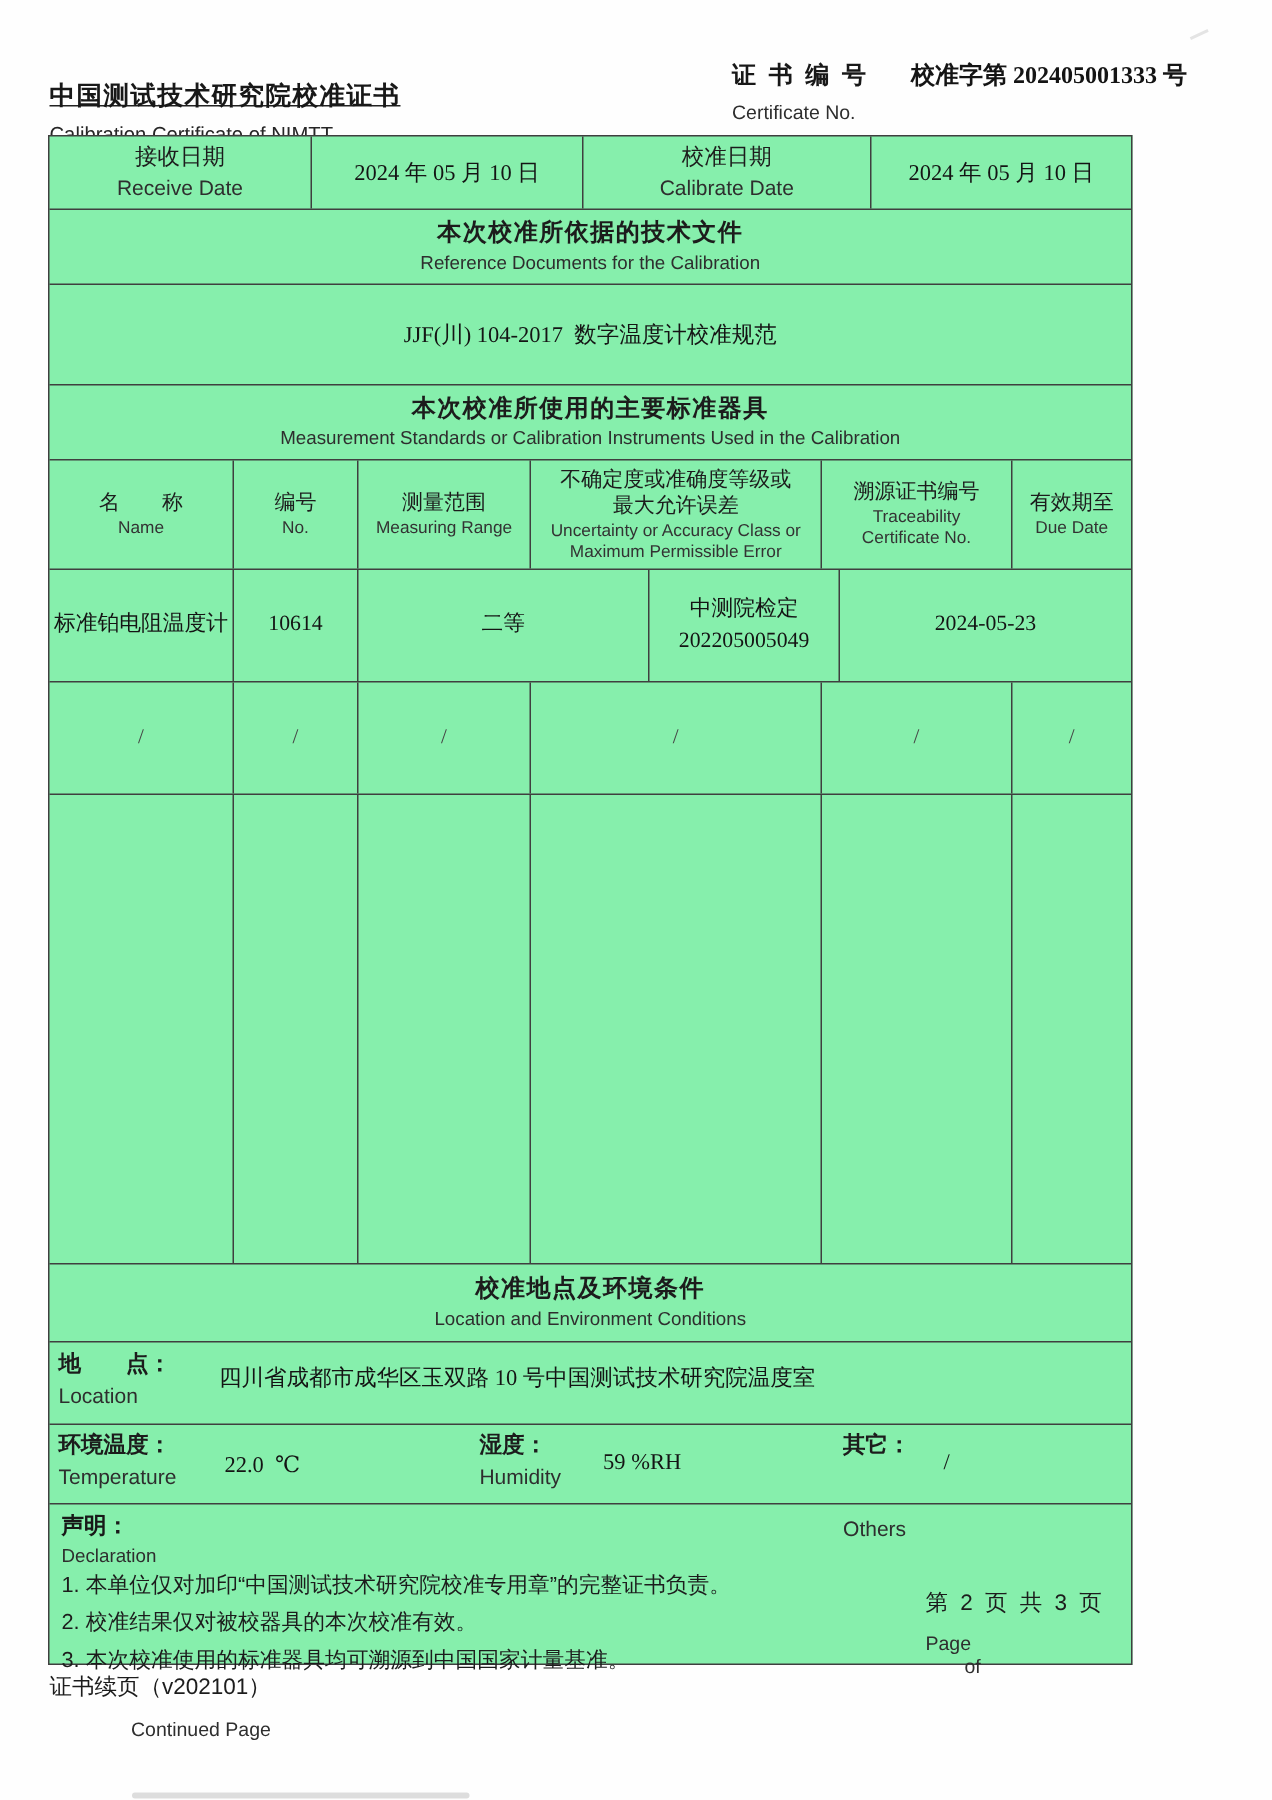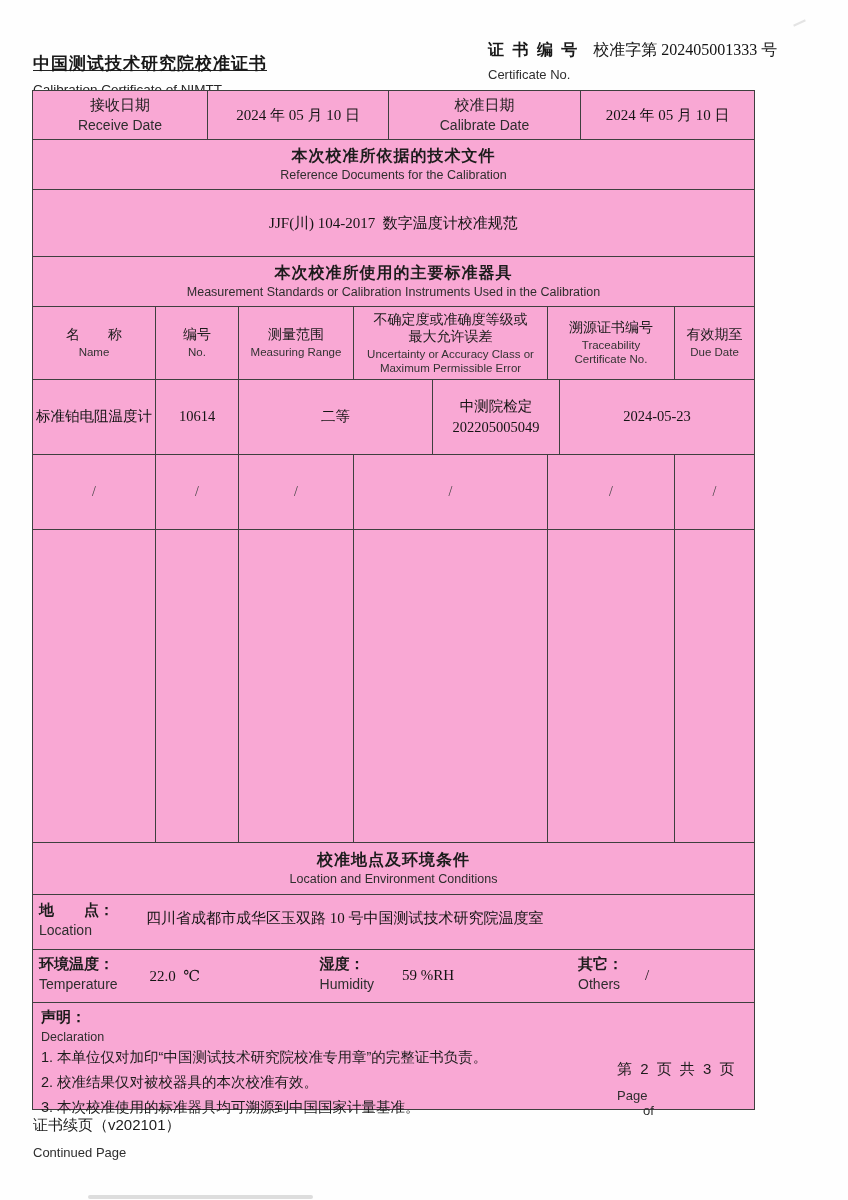--- a/index.html
+++ b/index.html
@@ -13,25 +13,25 @@
   .en { font-size:14px; color:#2e2e2e; white-space:pre-wrap; margin-top:2px; line-height:1.2; }
   .val { font-family:"Liberation Serif","DejaVu Serif",serif; font-size:15px; color:#141414; white-space:pre-wrap; }
 
   
   .doc-title { position:absolute; left:33px; top:52px;text-decoration:underline; }
   .doc-title .t-zh { font-size:17px; font-weight:600; color:#181818; letter-spacing:1px; }
   .doc-title .t-en { font-size:13.5px; color:#262626; margin-top:7px; }
   .cert-no { position:absolute; left:488px; top:40px; }
   .cert-no-line { display:flex; align-items:baseline; }
   .cert-no-line .lbl { font-size:16px; font-weight:600; color:#181818; letter-spacing:2px; white-space:pre-wrap; }
-  .cert-no-line .num { font-family:"Liberation Serif","DejaVu Serif",serif; font-size:16px; color:#141414; margin-left:14px; }
+  .cert-no-line .num { font-family:"Liberation Serif","DejaVu Serif",serif; font-size:16px; color:#141414; margin-left:28px;font-weight:bold; }
   .cert-no .en { font-size:13px; margin-top:6px; }
 
   
-  .doc-table { position:absolute; left:32px; top:90px; width:723px; border:1px solid #3f3f3f; background:#f9a8d4; }
+  .doc-table { position:absolute; left:32px; top:90px; width:723px; border:1px solid #3f3f3f; background:#86efac; }
   .t-row { display:flex; border-top:1px solid #3f3f3f; }
   .t-row:first-child { border-top:none; }
   .t-cell { border-left:1px solid #3f3f3f; display:flex; flex-direction:column; align-items:center; justify-content:center; text-align:center; padding:2px 3px; }
   .t-cell:first-child { border-left:none; }
 
   .h-a{height:48px} .h-b{height:50px} .h-c{height:67px} .h-d{height:50px}
   .h-e{height:73px} .h-f{height:75px} .h-g{height:75px} .h-h{height:313px}
   .h-i{height:52px} .h-j{height:55px} .h-k{height:53px} .h-l{height:107px}
 
   .d1{width:174px}.d2{width:181px}.d3{width:192px}.d4{flex:1}
@@ -48,33 +48,33 @@
   
   .loc-row { display:flex; align-items:flex-start; padding:6px 0 0 6px; }
   .lbl-block { display:flex; flex-direction:column; }
   .lbl-block .zh { font-size:15px; font-weight:600; }
   .loc-value { margin:8px 0 0 32px; font-size:15px; }
   .env-row { display:flex; align-items:flex-start; padding:5px 0 0 6px; }
   .env-val { margin-top:12px; font-size:15px; }
   .g-temp-val { margin-left:32px; width:110px; }
   .g-hum { margin-left:60px; }
   .g-hum-val { margin-left:28px; width:120px; }
-  .g-oth { margin-left:56px; }
+  .g-oth { margin-left:40px;gap:35px; }
   .g-oth-val { margin-left:22px; }
 
   
   .decl { display:block; text-align:left; padding:5px 10px 0 8px; }
   .decl .zh-title { font-size:15px; font-weight:600; color:#181818; }
   .decl .en { font-size:12.5px; margin-top:3px; }
   .decl-item { font-size:14.5px; color:#1c1c1c; line-height:25px; white-space:pre-wrap; }
 
   
   .footer-left { position:absolute; left:33px; top:1116px; }
   .footer-left .zh { font-size:15px; }
-  .footer-left .en { font-size:13px; margin-top:10px; }
+  .footer-left .en { font-size:13px; margin-top:10px;text-align:right; }
   .footer-right { position:absolute; left:617px; top:1060px; }
   .footer-right .zh { font-size:15px; letter-spacing:2px; }
   .footer-right .en-line { margin-top:9px; font-size:13px; color:#2e2e2e; display:flex;flex-direction:column; }
   .footer-right .of { margin-left:26px; }
 
   .scan-smudge { position:absolute; left:88px; top:1195px; width:225px; height:4px; background:#dddddd; border-radius:2px; }
   .scan-mark { position:absolute; left:793px; top:22px; width:13px; height:2px; background:#e4e4e4; transform:rotate(-25deg); }
 </style>
 </head>
 <body>

